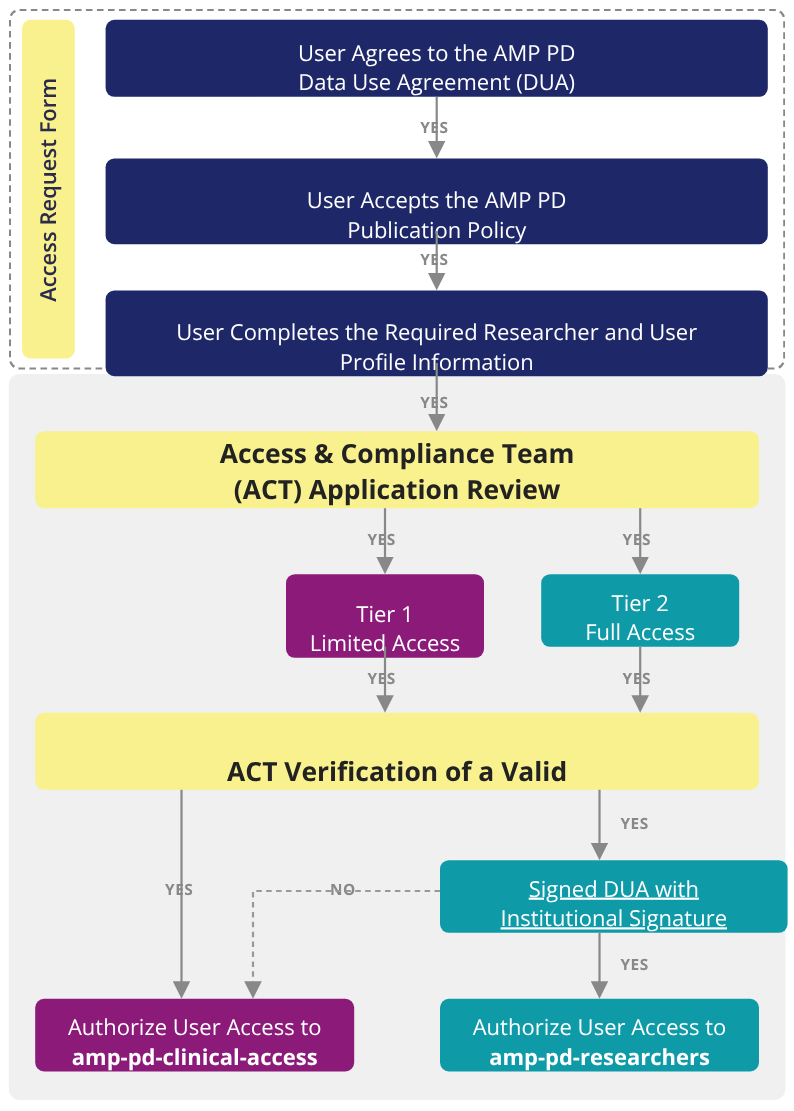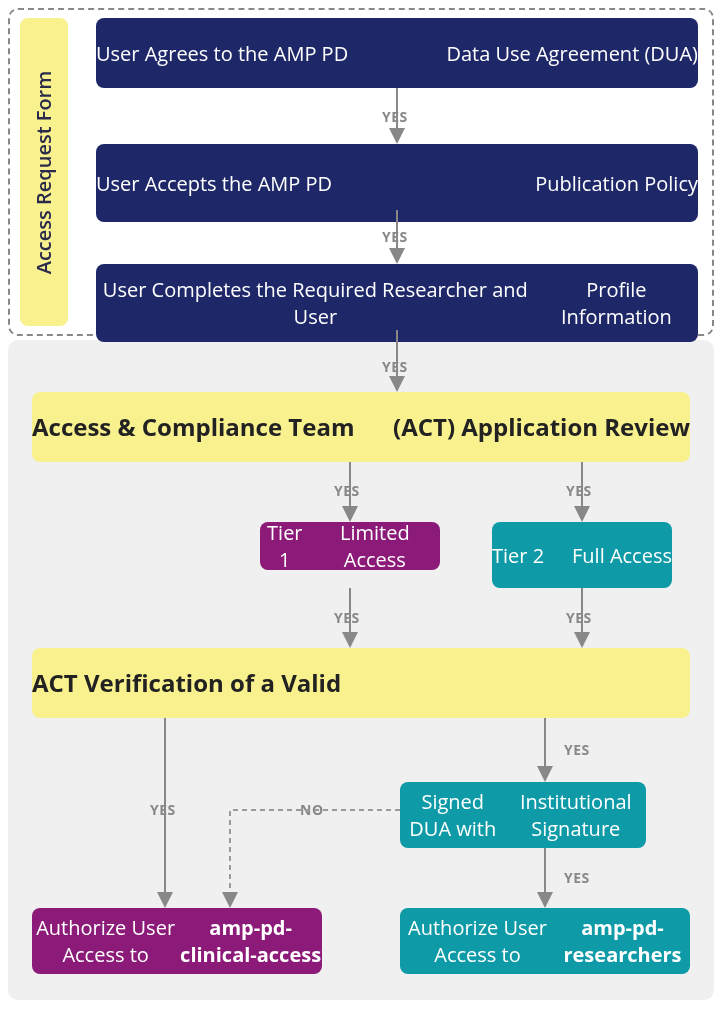--- a/index.html
+++ b/index.html
@@ -44,23 +44,23 @@
     transform: rotate(-90deg);
     white-space: nowrap;
     font-size: 20px;
     font-weight: 600;
     color: #2a2a4a;
   }
   .box {
     position: absolute;
     border-radius: 8px;
     display: flex;
-    flex-direction: row;
+    flex-direction: column;
     align-items: center;
-    justify-content: space-between;
+    justify-content: flex-end;
     text-align: center;
     line-height: 1.35;
   }
   .box-navy {
     background: #1e2869;
     color: #fff;
     font-size: 20px;
     font-weight: 400;
   }
   .box-yellow {
@@ -123,35 +123,35 @@
 <div class="box box-navy" style="left:96px; top:264px; width:602px; height:78px;">
   <div>User Completes the Required Researcher and User</div>
   <div>Profile Information</div>
 </div>
 
 <div class="box box-yellow" style="left:32px; top:392px; width:658px; height:70px;">
   <div>Access &amp; Compliance Team</div>
   <div>(ACT) Application Review</div>
 </div>
 
-<div class="box box-magenta" style="left:260px; top:522px; width:180px; height:48px;">
+<div class="box box-magenta" style="left:260px; top:522px; width:180px; height:76px;">
   <div>Tier 1</div>
   <div>Limited Access</div>
 </div>
 
 <div class="box box-teal" style="left:492px; top:522px; width:180px; height:66px;">
   <div>Tier 2</div>
   <div>Full Access</div>
 </div>
 
 <div class="box box-yellow" style="left:32px; top:648px; width:658px; height:70px;">
   <div>ACT Verification of a Valid</div>
 </div>
 
-<div class="box box-teal" style="left:400px; top:782px; width:246px; height:66px;">
+<div class="box box-teal" style="left:400px; top:782px; width:316px; height:66px;text-decoration:underline;">
   <div>Signed DUA with</div>
   <div>Institutional Signature</div>
 </div>
 
 <div class="box box-magenta" style="left:32px; top:908px; width:290px; height:66px;">
   <div>Authorize User Access to</div>
   <div class="bold">amp-pd-clinical-access</div>
 </div>
 
 <div class="box box-teal" style="left:400px; top:908px; width:290px; height:66px;">

